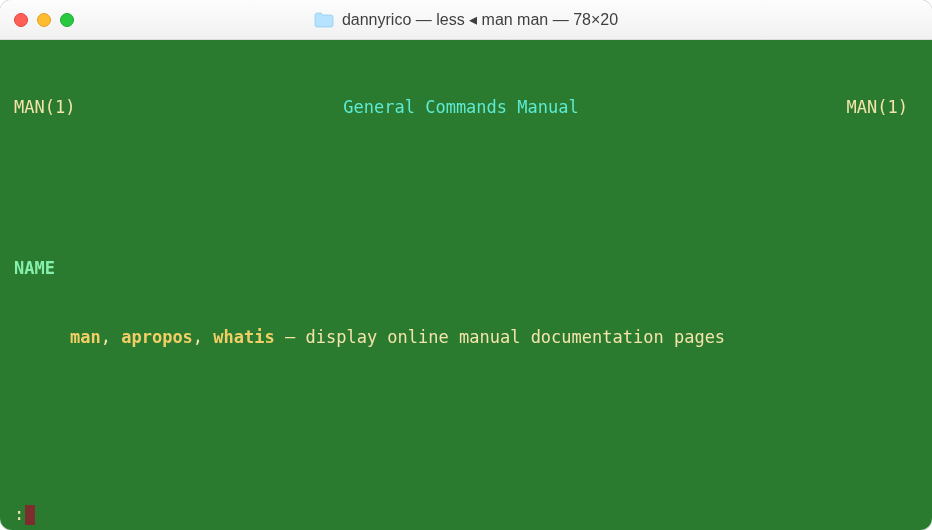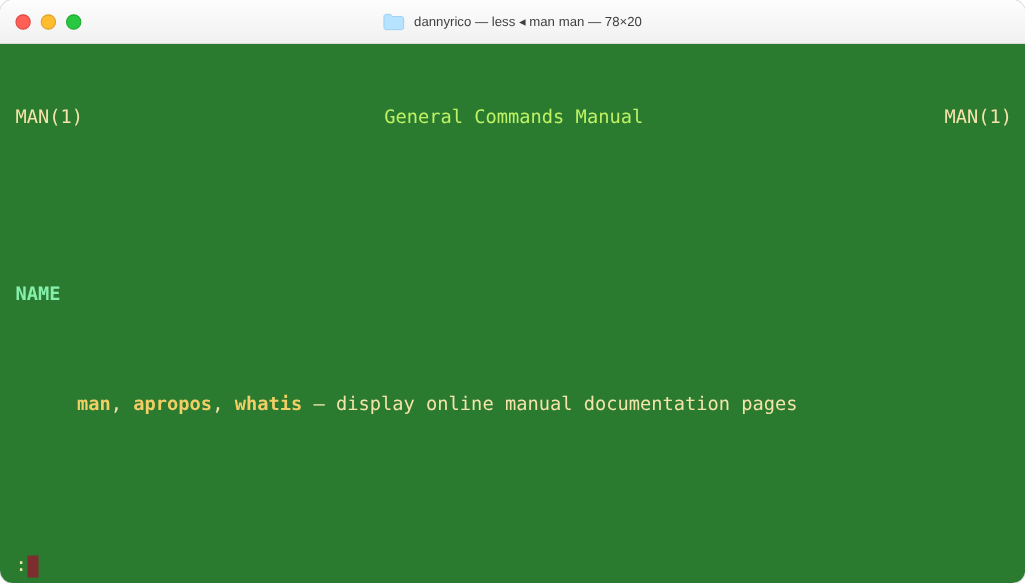--- a/index.html
+++ b/index.html
@@ -44,43 +44,43 @@
     .zoom  { background: #28c840; border: 0.5px solid #20a933; }
     .title-wrap {
       position: absolute;
       left: 0; right: 0;
       text-align: right;
       pointer-events: none;
       display: flex;
       justify-content: center;
       align-items: center;
       gap: 8px;
-      font-size: 12px;
+      font-size: 16px;
       color: #3f3f3f;
     }
     .folder-icon svg { display: block; }
     .terminal {
       flex: 1;
       background: #2a7b2f;
-      padding: 10px 12px 6px 14px;
+      padding: 10px 24px 6px 14px;
       font-family: "Menlo", "Consolas", monospace;
       font-size: 17px;
       line-height: 23px;
       color: #f4e4aa;
       white-space: pre;
       overflow: hidden;
       position: relative;
     }
     .header-line { display: flex; justify-content: space-between; }
     .hl-left, .hl-right { color: #f4e4aa; }
-    .hl-center { color: #bef264; }
+    .hl-center { color: #5eead4; }
     .section-title { color: #86efac; font-weight: bold; }
     .bold-cmd { color: #f2cf66; font-weight: bold; }
     .plain { color: #f4e4aa; }
-    .indent1 { padding-left: 56px; display: block; margin-top: 31px; }
+    .indent1 { padding-left: 56px; display: block; }
     .blank { height: 23px; }
     .prompt-row {
       position: absolute;
       left: 14px;
       bottom: 4px;
       display: flex;
       align-items: center;
     }
     .cursor {
       width: 10px;

